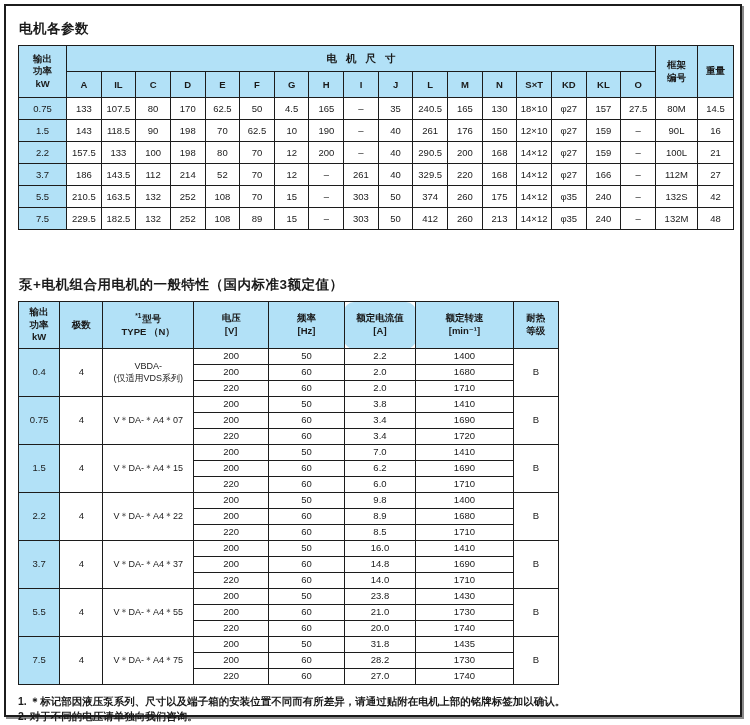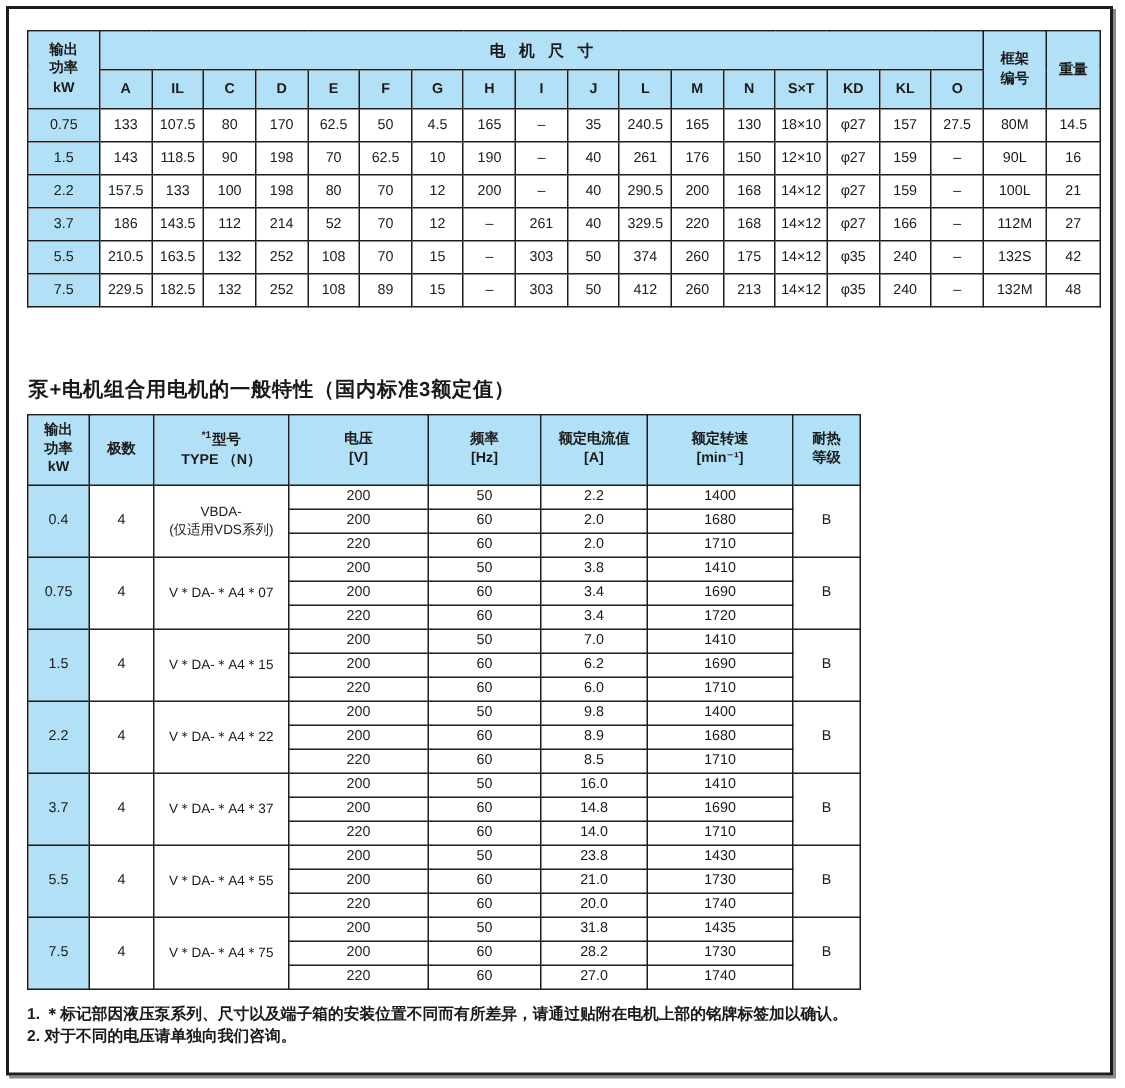--- a/index.html
+++ b/index.html
@@ -50,36 +50,37 @@
   .t1 .weightcol { width: 36px; margin-top: 31px; }
   .t1 .sizegroup { letter-spacing: 9px; font-size: 10.5px; padding-left: 9px; }
 
   
   .t2 { width: 541px; font-size: 9.5px; margin-top: 4px; }
   .t2 thead th { height: 47px; line-height: 1.35; }
   .t2 tbody td { height: 16px; line-height: 1.1; }
   .t2 .c-kw { width: 41px; }
   .t2 .c-poles { width: 43px; }
   .t2 .c-type { width: 90px; }
-  .t2 .c-v { width: 93px; }
+  .t2 .c-v { width: 75px; }
   .t2 .c-hz { width: 75px; }
-  .t2 .c-a { width: 71px; }
+  .t2 .c-a { width: 71px; border-radius: 10px; }
   .t2 .c-rpm { width: 97px; }
   .t2 .c-heat { width: 45px; }
   .t2 .type-cell { white-space: normal; line-height: 1.25; font-size: 9px; text-align: center; }
   sup.mark { font-size: 6.5px; vertical-align: super; margin-right: 1px; }
 
   .gap2 { margin-top: 46px; }
   .notes { margin-top: 9px; font-size: 10.5px; font-weight: bold; line-height: 1.45; }
 </style>
 </head>
 <body>
 
 <div class="page">
 
+  <div class="sec-title">电机各参数</div>
 
   <table class="t1">
     <thead>
       <tr>
         <th rowspan="2" class="blue pre kwcol">输出
 功率
 kW</th>
         <th colspan="17" class="blue sizegroup">电机尺寸</th>
         <th rowspan="2" class="blue pre framecol">框架
 编号</th>

